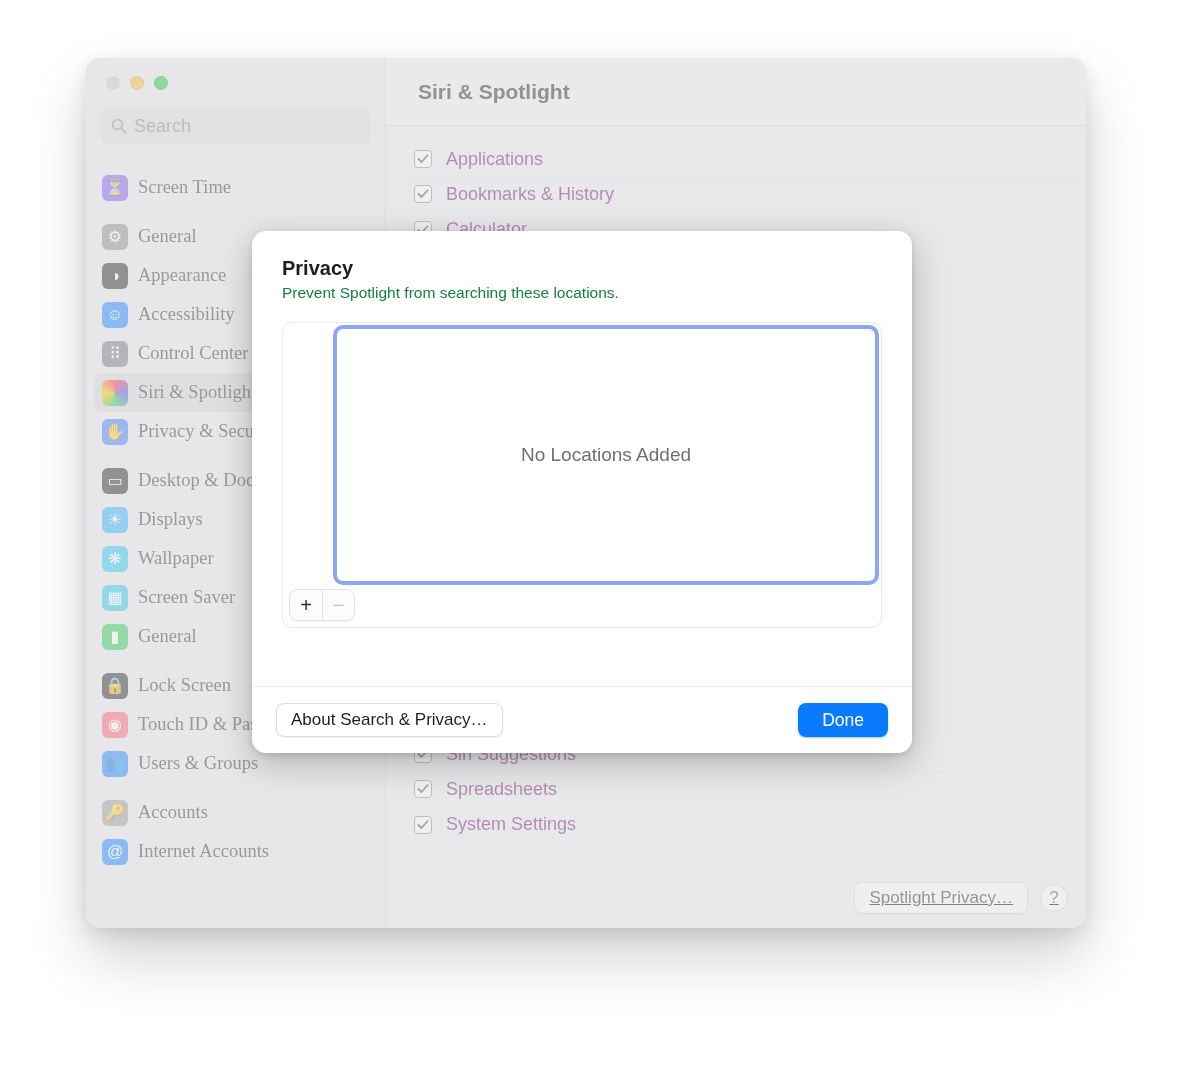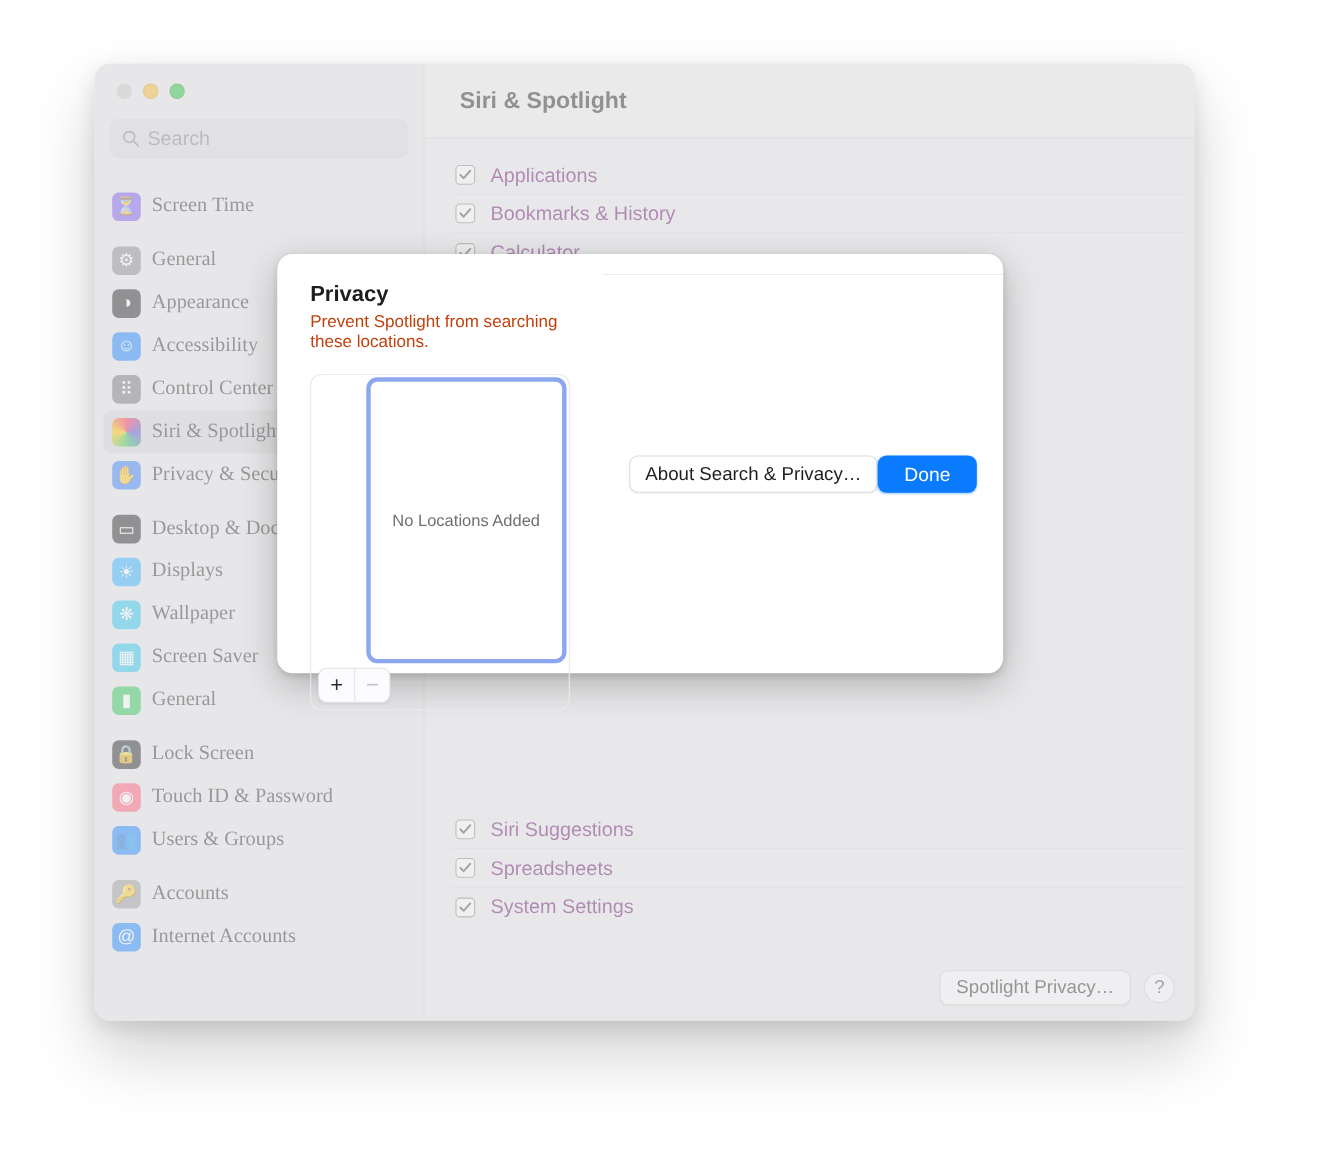--- a/index.html
+++ b/index.html
@@ -72,56 +72,56 @@
   .check-row:last-child { border-bottom: none; }
   .chk {
     width:18px; height:18px; border:1.5px solid #9a9aa0; border-radius:4px; margin-right:14px;
     display:flex; align-items:center; justify-content:center; background:#fcfcfd;
   }
   .chk.on { border-color:#8c8c92; }
   .chk.on svg { width:12px; height:12px; }
   .chk.on path{ stroke:#555; stroke-width:2.4; fill:none; stroke-linecap:round; stroke-linejoin:round;}
 
   .bottom-bar {
-    position:absolute; right:18px; bottom:14px; display:flex; align-items:center; gap:12px;
+    position:absolute; right:18px; bottom:14px; display:flex; align-items:center; gap:12px;text-decoration:underline;
   }
   .btn {
     background:#fafafc; border:1px solid #d0d0d4; border-radius:8px; height:32px;
     padding:0 14px; font-size:17px; color:#333; display:flex; align-items:center;
     box-shadow: 0 1px 1px rgba(0,0,0,0.04);
   }
   .help-btn {
     width:28px; height:28px; border-radius:50%; background:#fafafc; border:1px solid #d0d0d4;
     display:flex; align-items:center; justify-content:center; font-size:17px; color:#555;
   }
 
   
   .dim {
     position:absolute; inset:0; background:rgba(230,230,232,0.55); pointer-events:none;
     border-radius:14px;
   }
 
   
   .sheet {
-    position:absolute; left:252px; top:231px; width:660px; height:381px;
+    position:absolute; left:252px; top:231px; width:660px; height:522px;
     background:#fff; border-radius:14px; box-shadow: 0 10px 34px rgba(0,0,0,0.24), 0 2px 6px rgba(0,0,0,0.12);
-    display:flex; flex-direction:row;
+    display:flex; flex-direction:column;
   }
   .sheet-body { padding: 26px 30px 10px 30px; flex:1; display:flex; flex-direction:column;}
   .sheet h2 { font-size:20px; font-weight:700; color:#1e1e20; }
-  .sheet .sub { font-size:15.5px; color:#c2410c; margin-top:4px; }
+  .sheet .sub { font-size:15.5px; color:#15803d; margin-top:4px; }
   .list-container {
     margin-top:20px; border:1px solid #eaeaec; border-radius:10px; padding:6px;
     display:flex; flex-direction:column; gap:8px;
   }
   .listbox {
     height:252px; border-radius:6px; background:#fff;
     box-shadow: 0 0 0 4px #8aa7ef;
     display:flex; align-items:center; justify-content:center;
-    color:#6f6f74; font-size:15px;margin-left:48px;
+    color:#6f6f74; font-size:19px;margin-left:48px;
   }
   .pm {
     align-self:flex-start;
     display:inline-flex; border:1px solid #e2e2e6; border-radius:8px; overflow:hidden;
     background:#fcfcfe; box-shadow:0 1px 1px rgba(0,0,0,0.04);
   }
   .pm button {
     border:none; background:transparent; width:32px; height:30px; font-size:20px; line-height:1;
     display:flex; align-items:center; justify-content:center; color:#2d2d30;
   }

